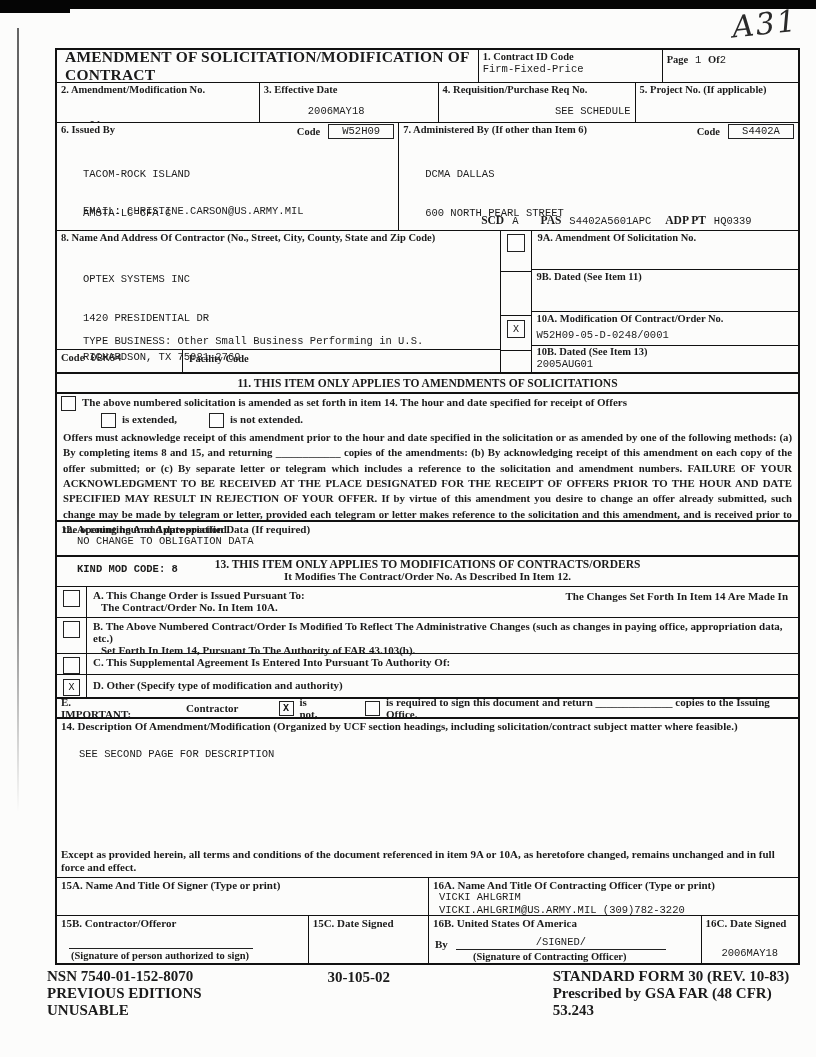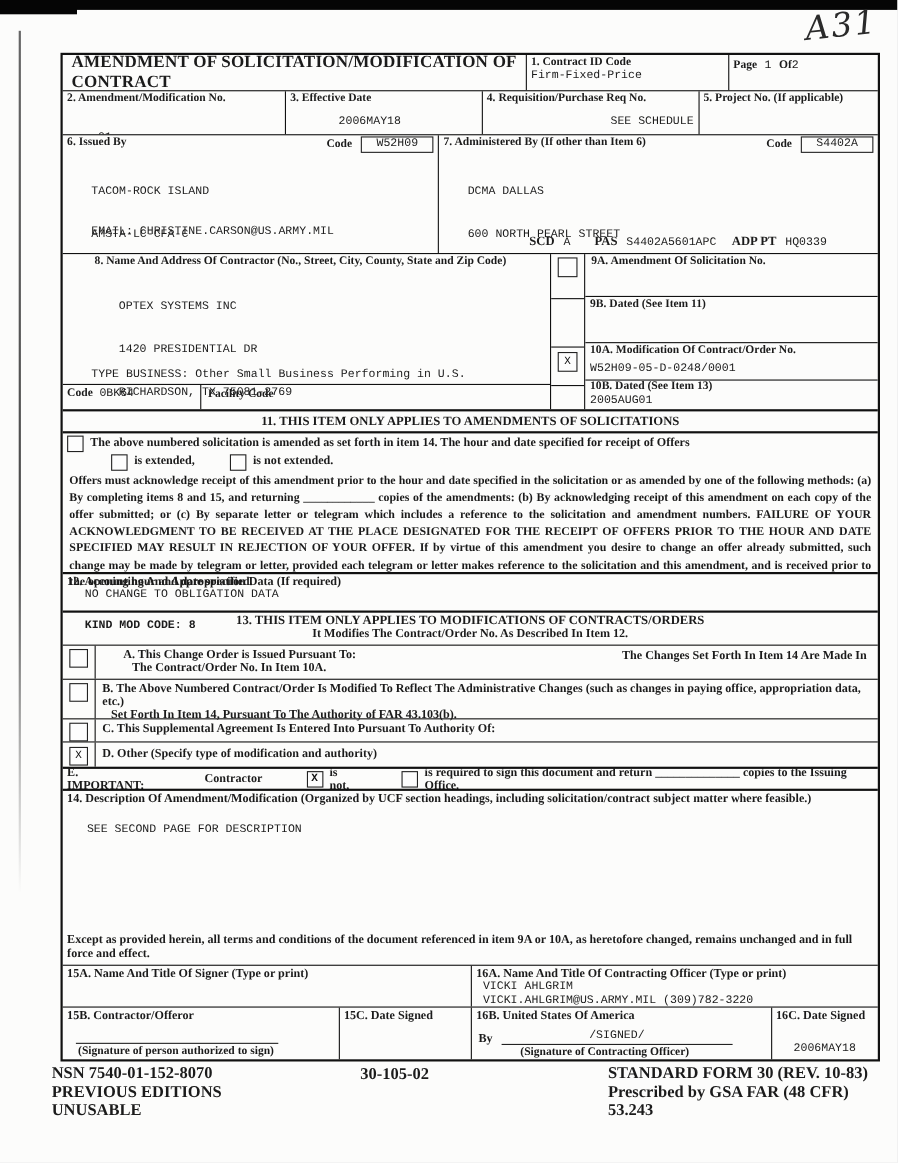--- a/index.html
+++ b/index.html
@@ -51,21 +51,21 @@
   .r11h{height:20px;justify-content:center;align-items:center;font-weight:bold;font-size:11.5px;}
   .r11b{height:128px;display:block;padding:2px 6px;}
   .ckline{display:flex;align-items:flex-start;gap:6px;font-weight:bold;}
   .para{font-weight:bold;text-align:justify;line-height:15.4px;margin-top:2px;font-size:10.8px;}
   .r12{height:36px;display:block;padding:1px 4px;}
   .r13h{height:31px;position:relative;display:block;text-align:center;font-weight:bold;font-size:11.5px;}
   .kindmod{position:absolute;left:20px;top:6px;}
   .rABCD{display:flex;}
   .rABCD .ck{width:30px;display:flex;justify-content:center;padding-top:3px;box-sizing:border-box;border-right:1px solid #111;flex:none;}
   .rABCD .tx{flex:1;padding:2px 6px;font-weight:bold;position:relative;}
-  .rA{height:31px;gap:19px;} .rB{height:36px;} .rC{height:21px;} .rD{height:24px;}
+  .rA{height:31px;} .rB{height:36px;} .rC{height:21px;} .rD{height:24px;}
   .rE{height:20px;align-items:center;gap:0;padding:0 4px;font-weight:bold;}
   .r14{height:161px;display:block;position:relative;padding:1px 4px;}
   .r15a{height:38px;}
   .r15a .cA{width:373px;} .r15a .cB{width:372px;}
   .r15b{height:49px;}
   .r15b .cA{width:252px;position:relative;} .r15b .cB{width:121px;}
   .r15b .cC{width:274px;position:relative;} .r15b .cD{width:98px;}
   .footer{position:absolute;left:47px;top:968px;width:755px;display:flex;font-weight:bold;font-size:15px;}
   .footer .fl{flex:1;} .footer .fc{flex:1;text-align:center;padding-top:1px;} .footer .fr{flex:1.2;text-align:left;padding-left:90px;}
 </style>
@@ -150,21 +150,21 @@
           <span class="lbl" style="font-size:11.5px;margin-left:14px;">PAS</span>
           <span class="mono">S4402A5601APC</span>
           <span class="lbl" style="font-size:11.5px;margin-left:6px;">ADP PT</span>
           <span class="mono">HQ0339</span>
         </div>
       </div>
     </div>
 
     <div class="row r4">
       <div class="cell c8">
-        <div style="padding:1px 4px;margin-left:25px;">
+        <div style="padding:1px 4px;">
           <div class="lbl">8. Name And Address Of Contractor (No., Street, City, County, State and Zip Code)</div>
           <div class="addr mono">
             <div>OPTEX SYSTEMS INC</div>
             <div>1420 PRESIDENTIAL DR</div>
             <div>RICHARDSON, TX 75081-2769</div>
           </div>
           <div class="mono" style="position:absolute;left:26px;top:104px;">TYPE BUSINESS: Other Small Business Performing in U.S.</div>
         </div>
         <div style="position:absolute;left:0;right:0;bottom:0;height:22px;display:flex;border-top:1px solid #111;">
           <div style="width:125px;box-sizing:border-box;padding:2px 4px;display:flex;gap:6px;align-items:baseline;">

